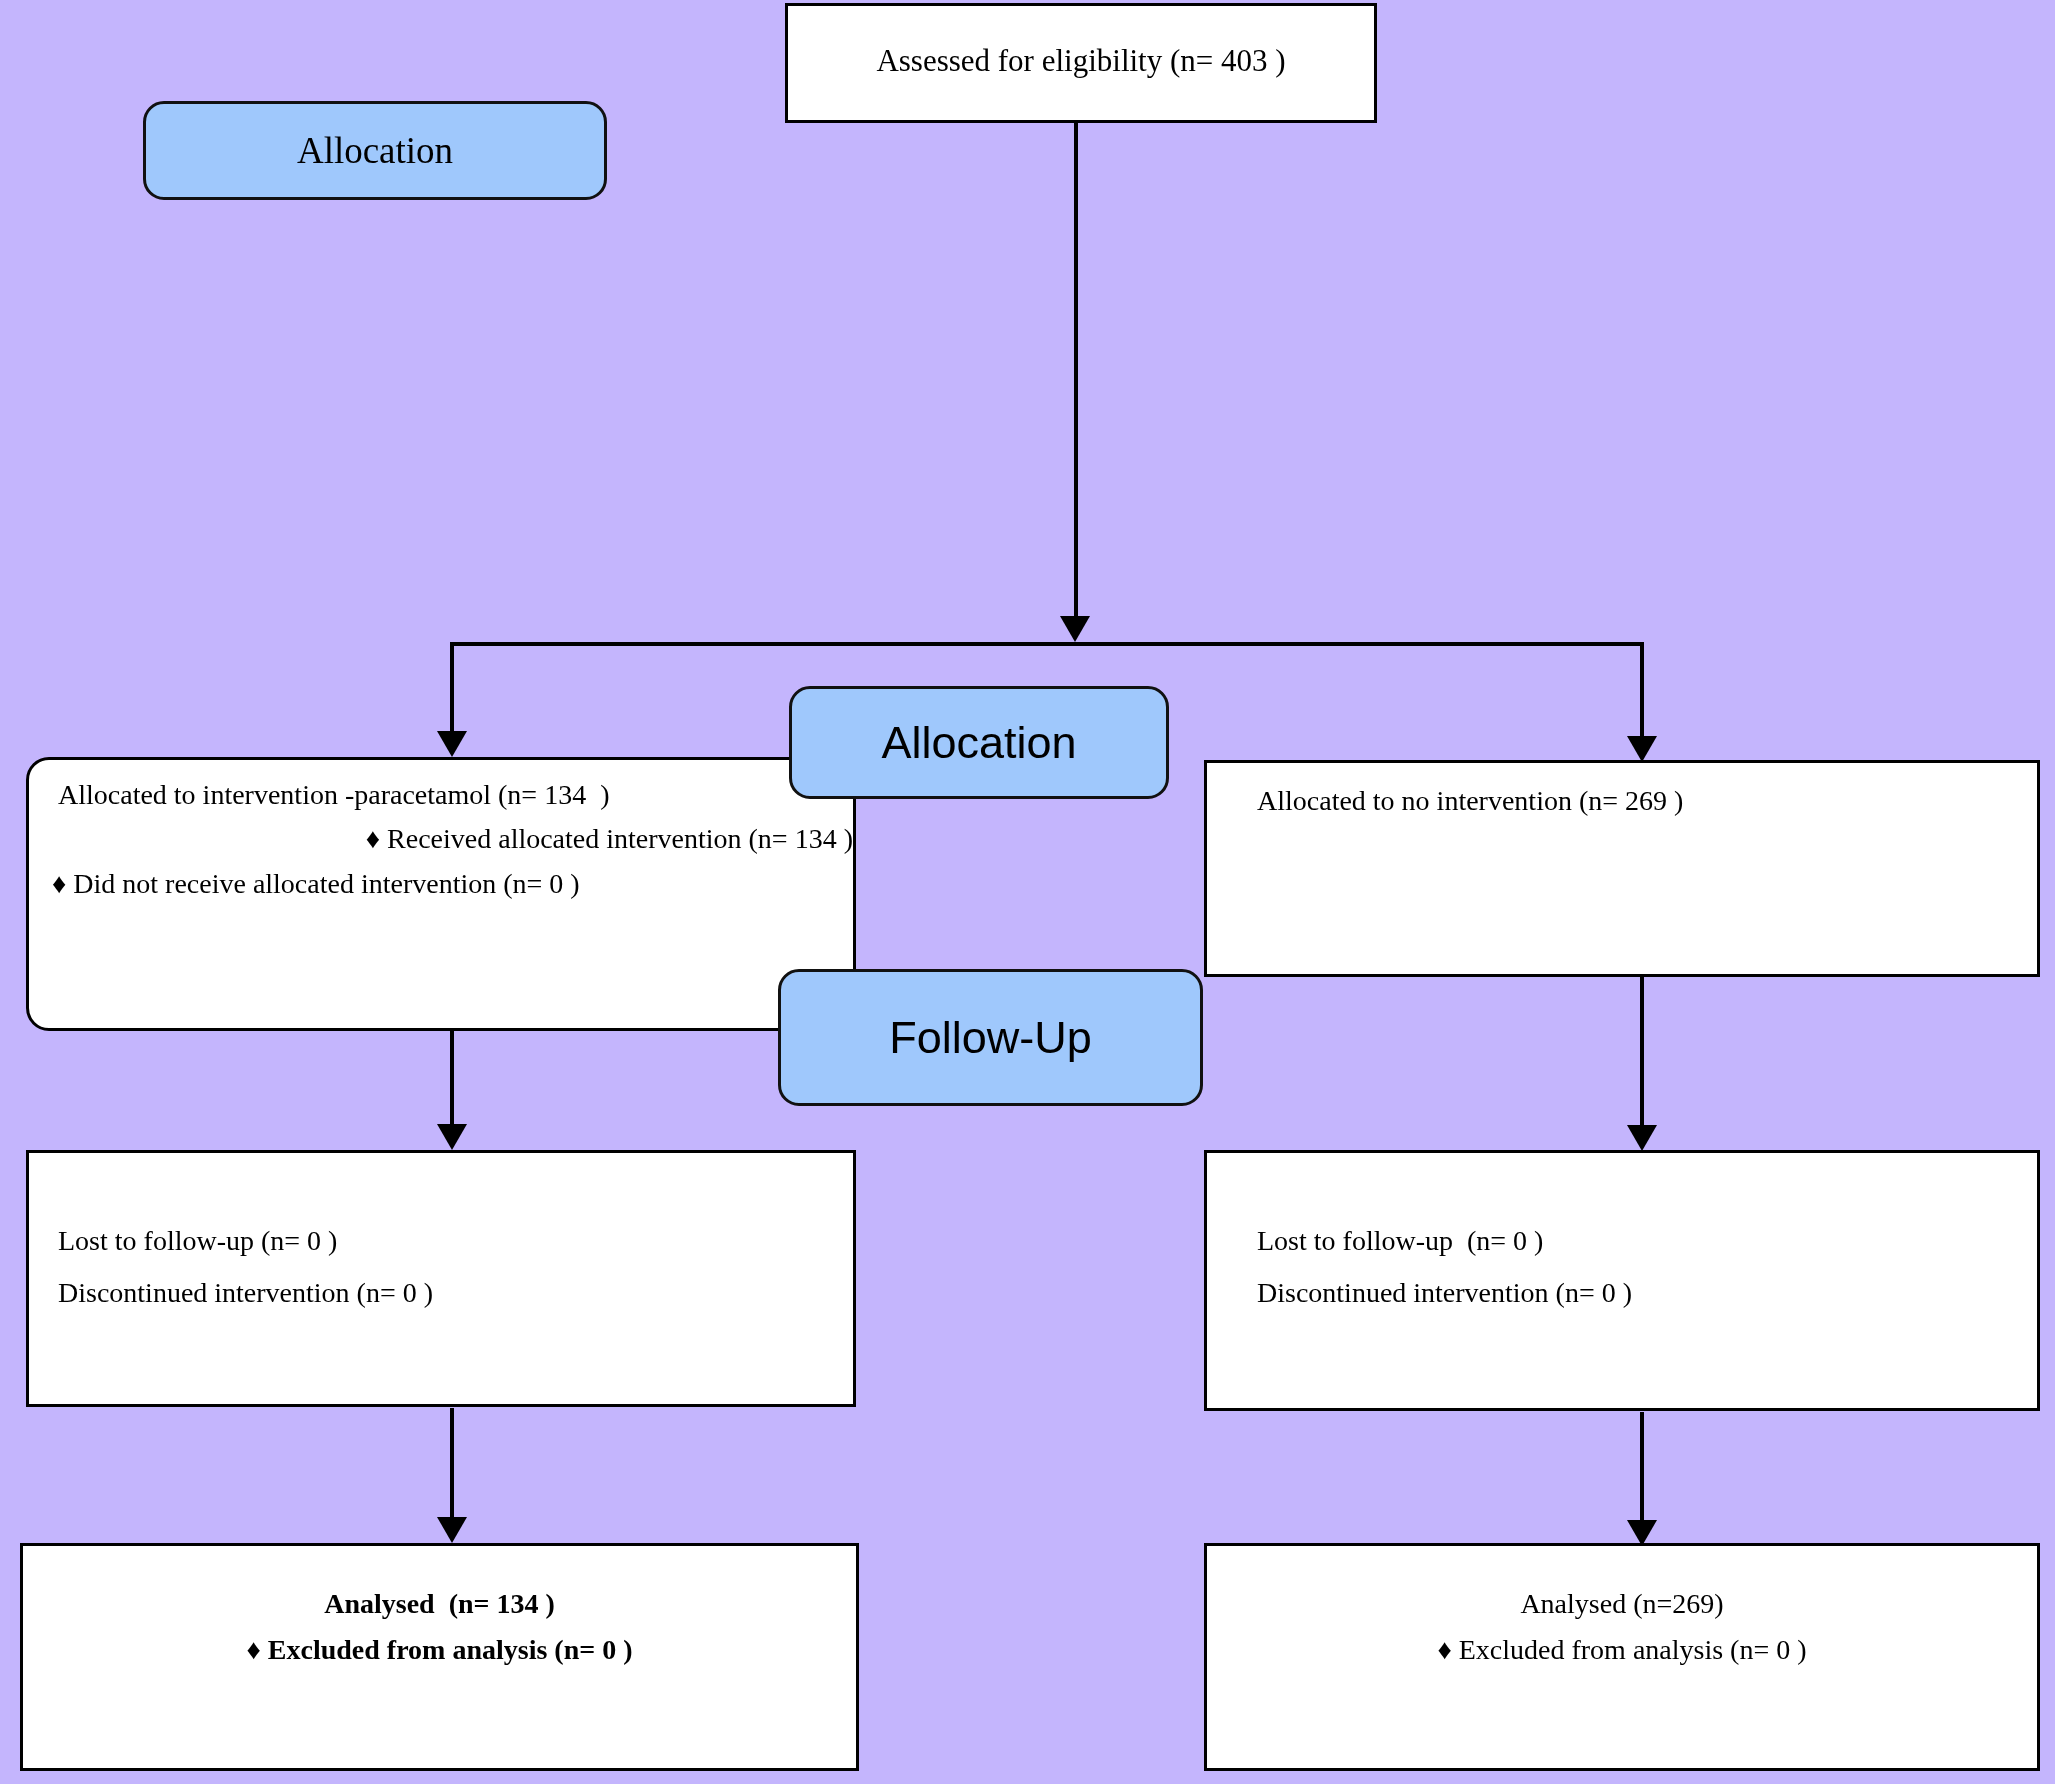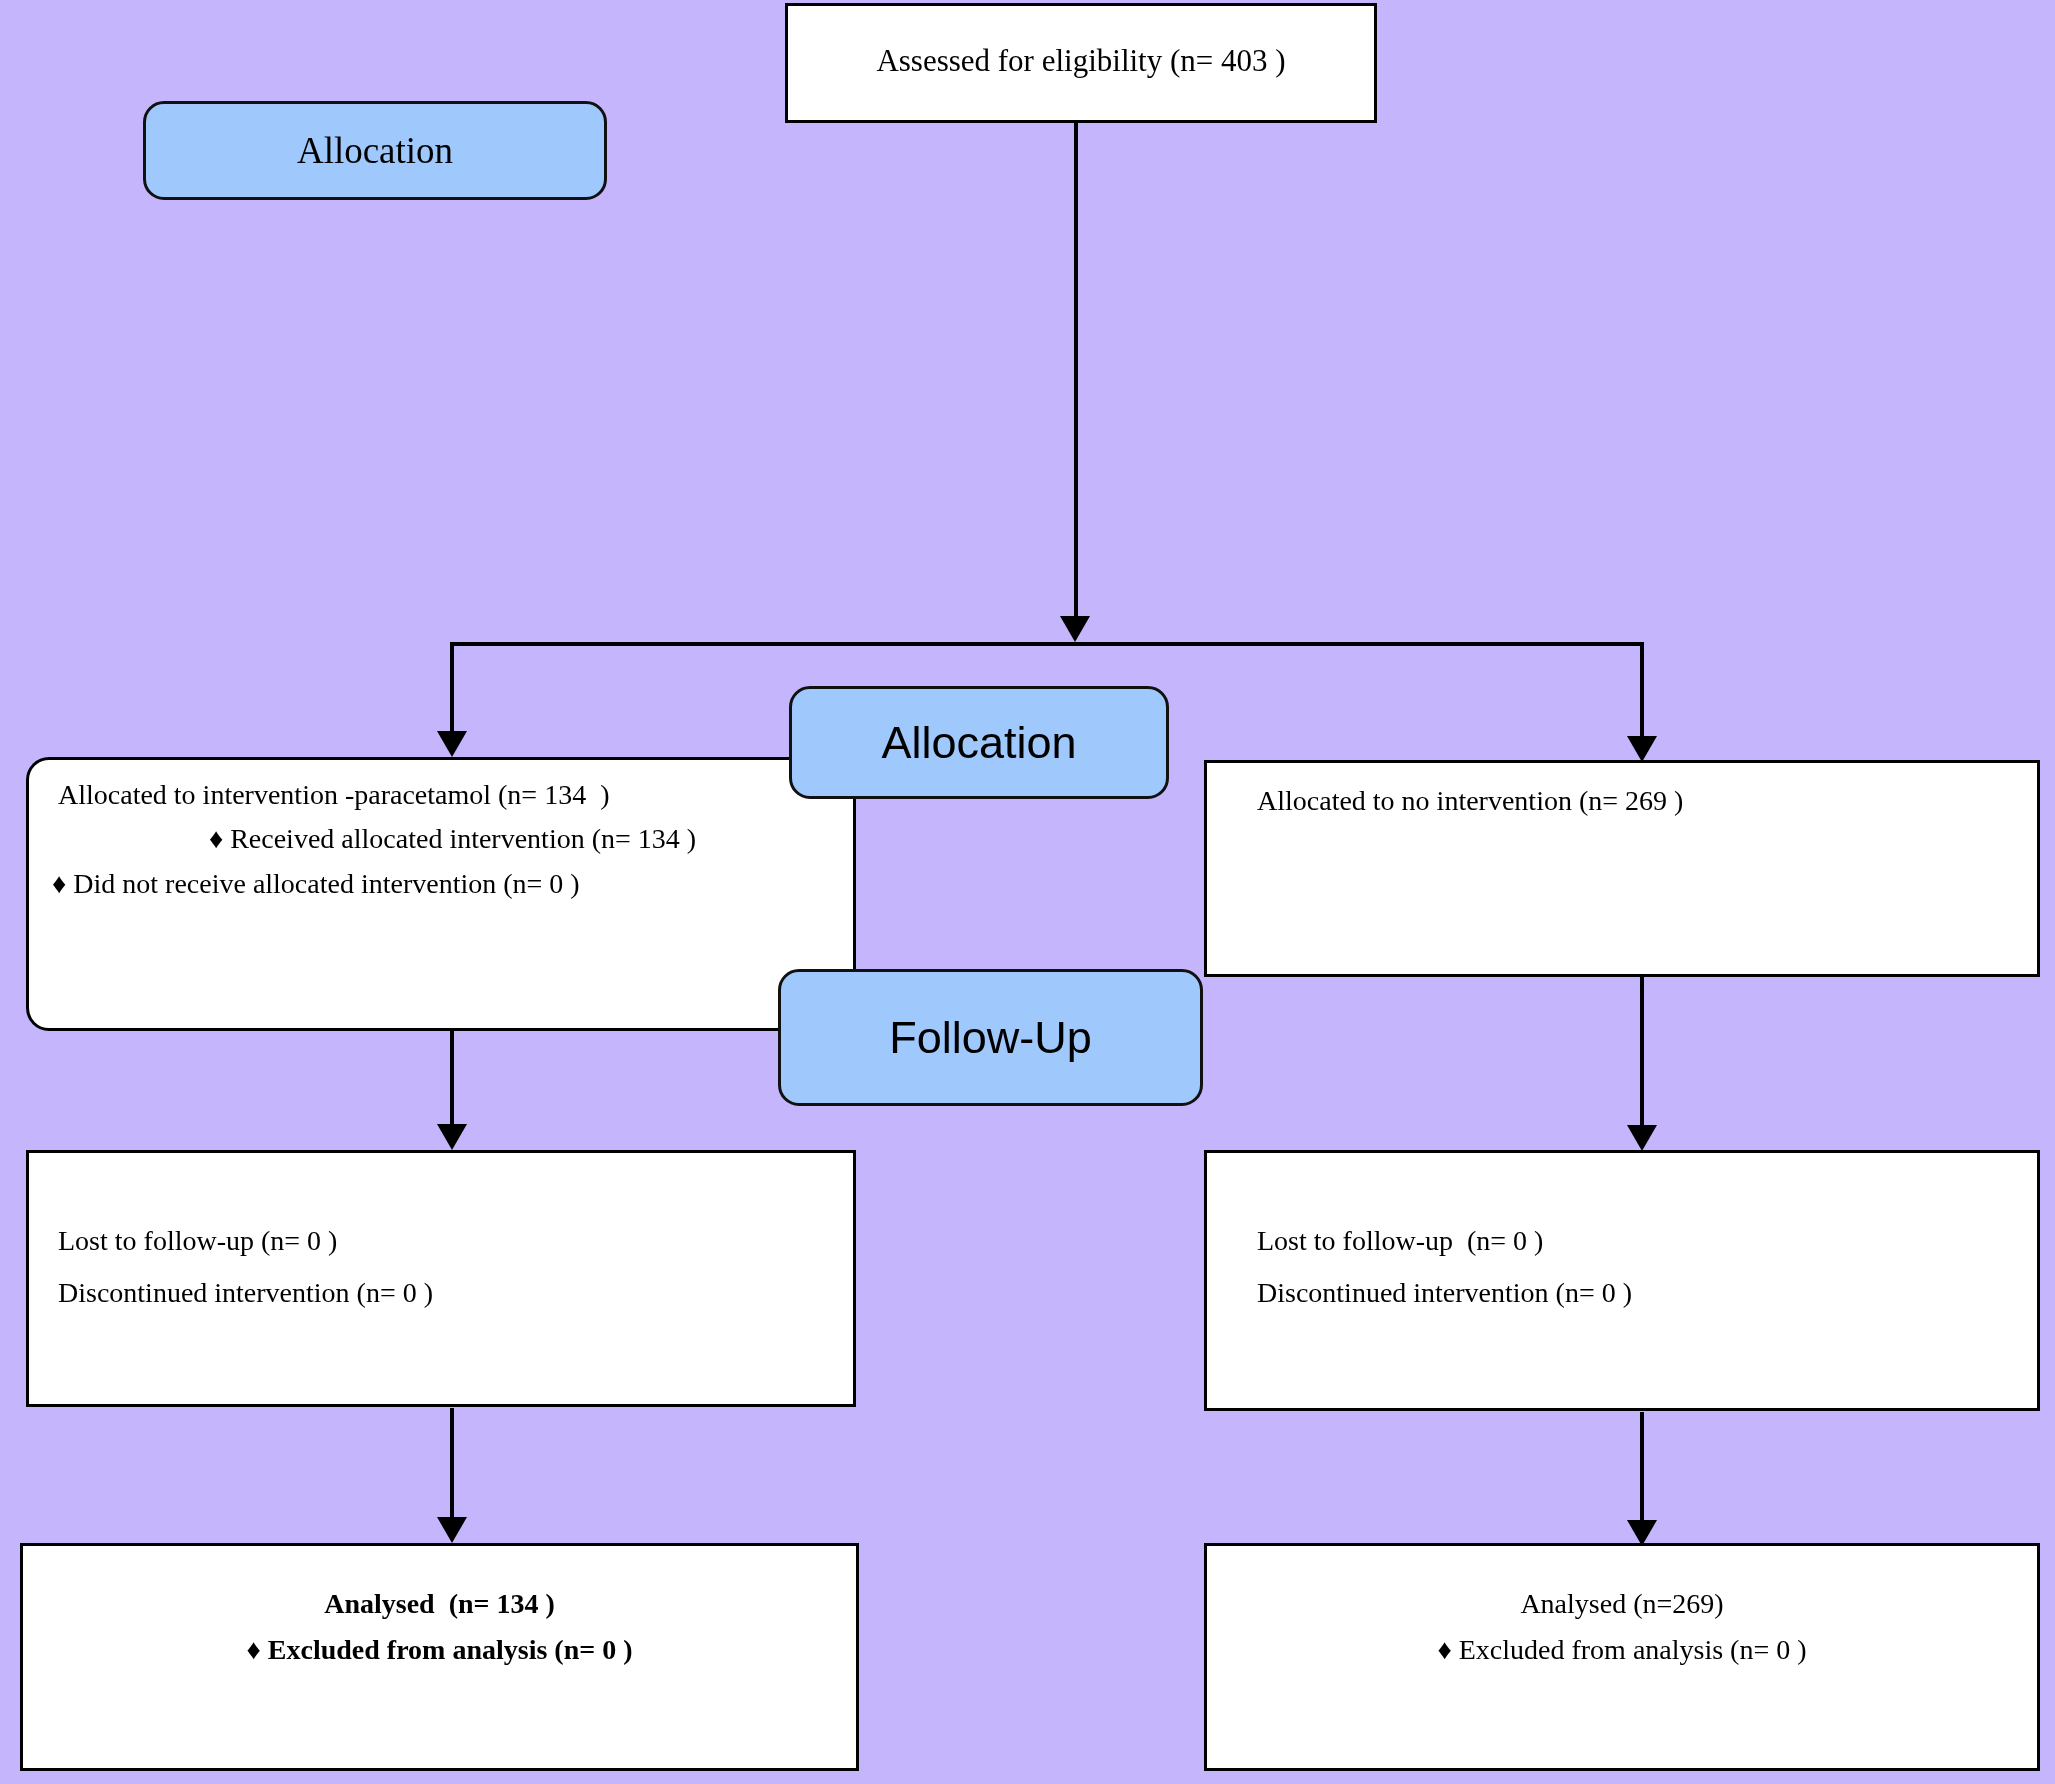--- a/index.html
+++ b/index.html
@@ -71,21 +71,21 @@
   <div class="hline" style="left:450px;top:642px;width:1194px;"></div>
 
   <div class="vline" style="left:450px;top:642px;height:89px;"></div>
   <div class="arrowhead" style="left:437px;top:731px;"></div>
 
   <div class="vline" style="left:1640px;top:642px;height:94px;"></div>
   <div class="arrowhead" style="left:1627px;top:736px;"></div>
 
   <div class="pbox" style="left:26px;top:757px;width:830px;height:274px;border-radius:23px;">
     <div class="ptext" style="top:19px;padding-left:29px;text-align:left;font-size:28px;">Allocated to intervention -paracetamol (n= 134  )</div>
-    <div class="ptext" style="top:63px;padding-left:23px;text-align:center;font-size:28px;">♦ Received allocated intervention (n= 134 )</div>
+    <div class="ptext" style="top:63px;padding-left:23px;text-align:right;font-size:28px;">♦ Received allocated intervention (n= 134 )</div>
     <div class="ptext" style="top:108px;padding-left:23px;text-align:left;font-size:28px;">♦ Did not receive allocated intervention (n= 0 )</div>
   </div>
 
   <div class="pbox" style="left:1204px;top:760px;width:836px;height:217px;">
     <div class="ptext" style="top:22px;padding-left:50px;text-align:left;font-size:28px;">Allocated to no intervention (n= 269 )</div>
   </div>
 
   <div class="sbox sans" style="left:789px;top:686px;width:380px;height:113px;">
     <span class="slab" style="font-size:45px;">Allocation</span>
   </div>

